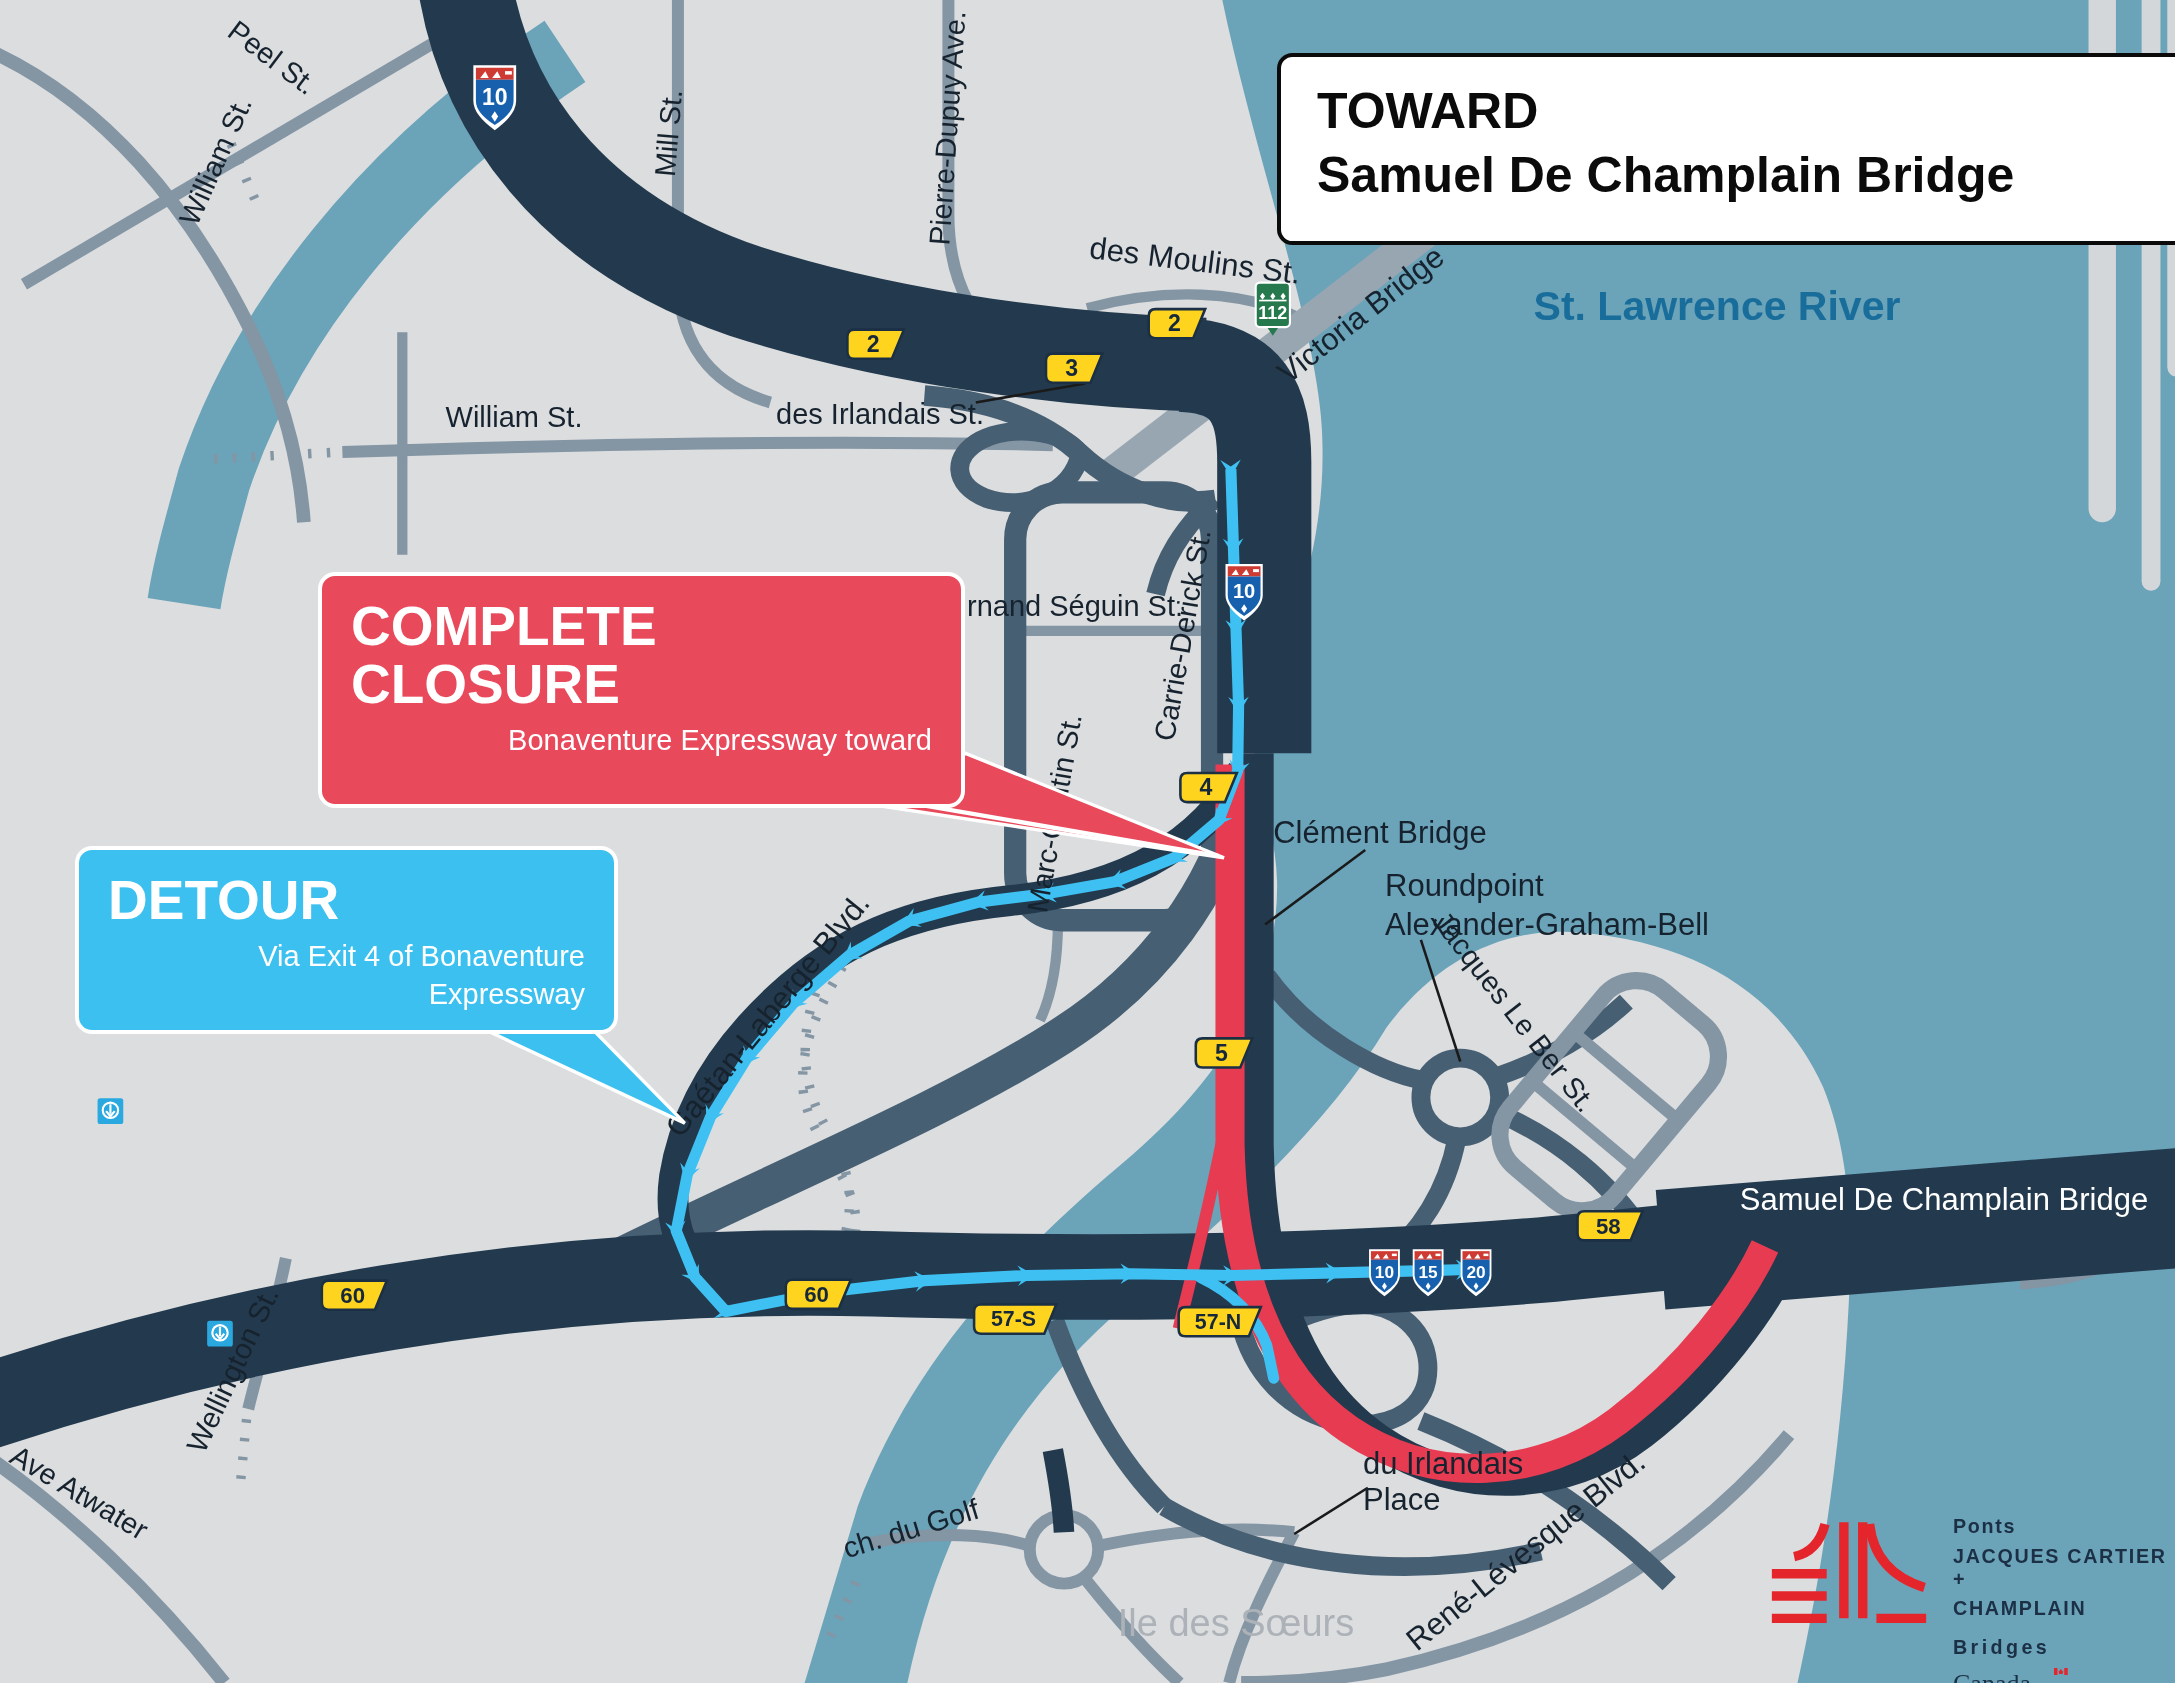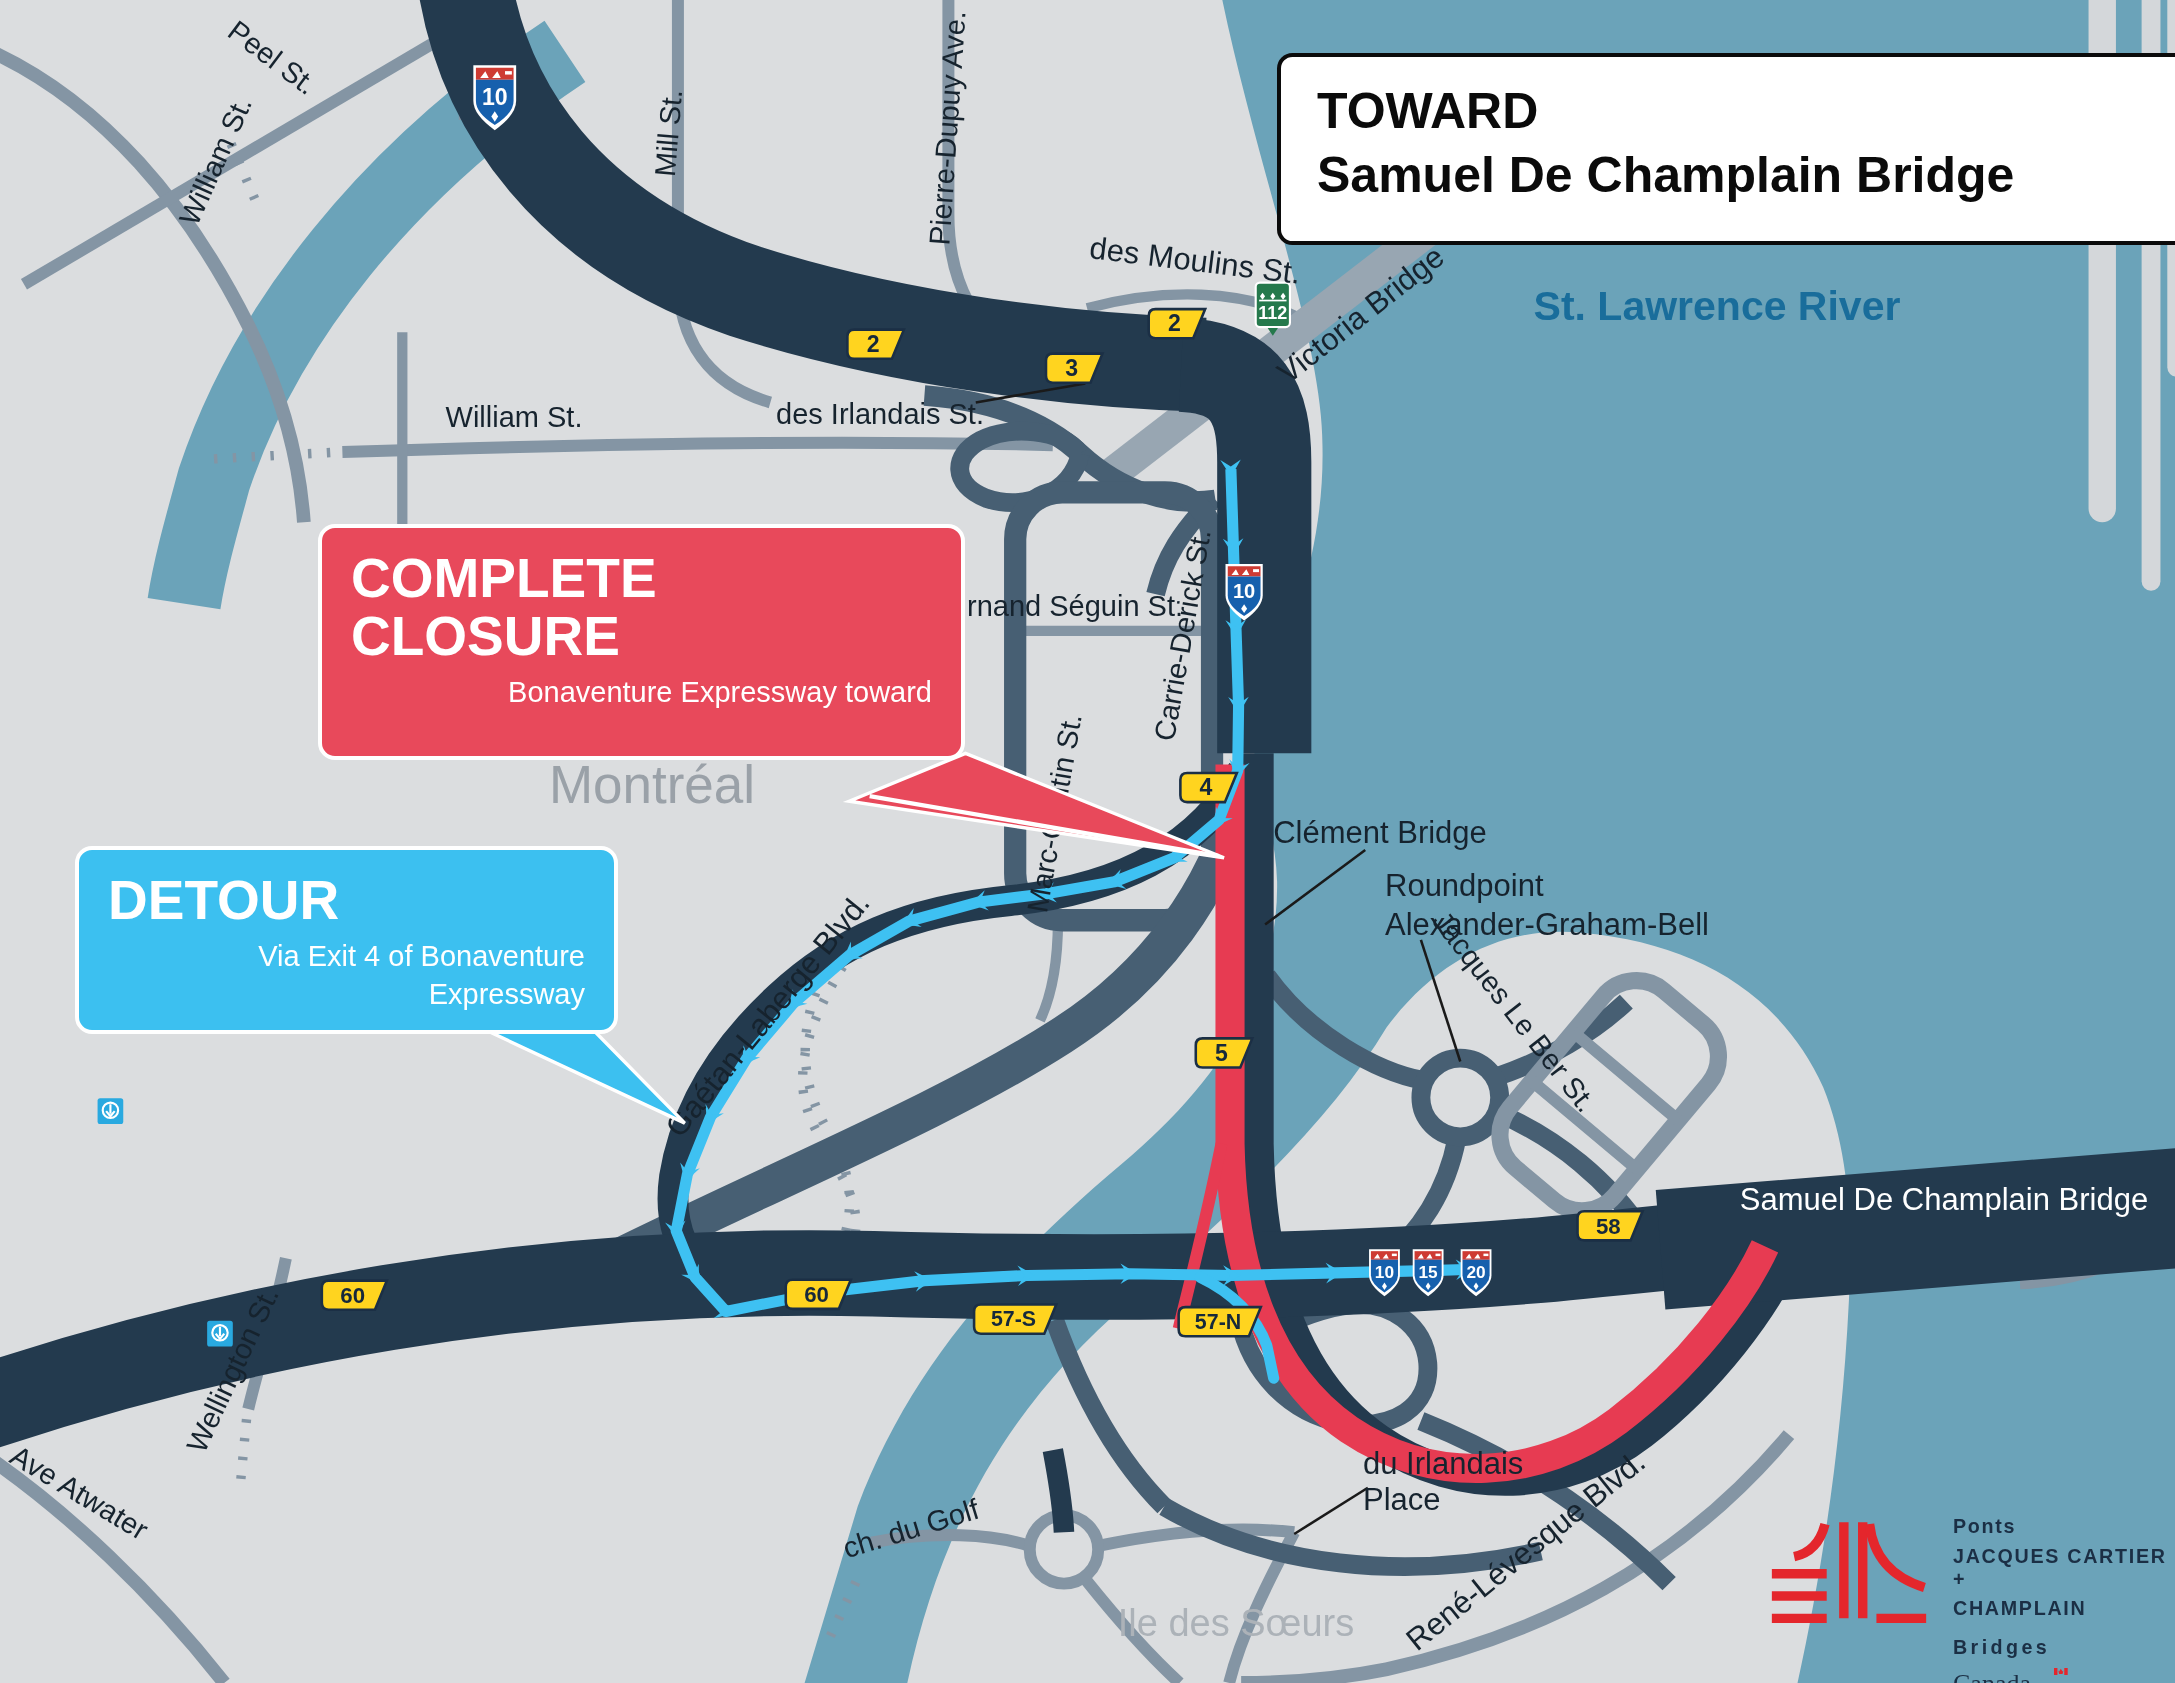--- a/index.html
+++ b/index.html
@@ -282,21 +282,21 @@
     <polygon points="992,936 1128,880 1430,1002" fill="#E8495B" stroke="#fff" stroke-width="4"></polygon>
     <line x1="1016" y1="930" x2="1424" y2="1000" stroke="#fff" stroke-width="5"></line>
     <polygon points="556,1198 688,1198 800,1312" fill="#3CC0F0" stroke="#fff" stroke-width="4"></polygon>
   </svg>
 
   <div id="title-box">
     <div>TOWARD</div>
     <div>Samuel De Champlain Bridge</div>
   </div>
 
-  <div class="callout" style="left:318px;top:524px;width:647px;height:236px;background:#E8495B;">
+  <div class="callout" style="left:318px;top:572px;width:647px;height:236px;background:#E8495B;">
     <h2>COMPLETE CLOSURE</h2>
     <p>Bonaventure Expressway toward</p>
   </div>
 
   <div class="callout" style="left:75px;top:846px;width:543px;height:188px;background:#3CC0F0;">
     <h2>DETOUR</h2>
     <p>Via Exit 4 of Bonaventure Expressway</p>
   </div>
 
   <div id="logo">

